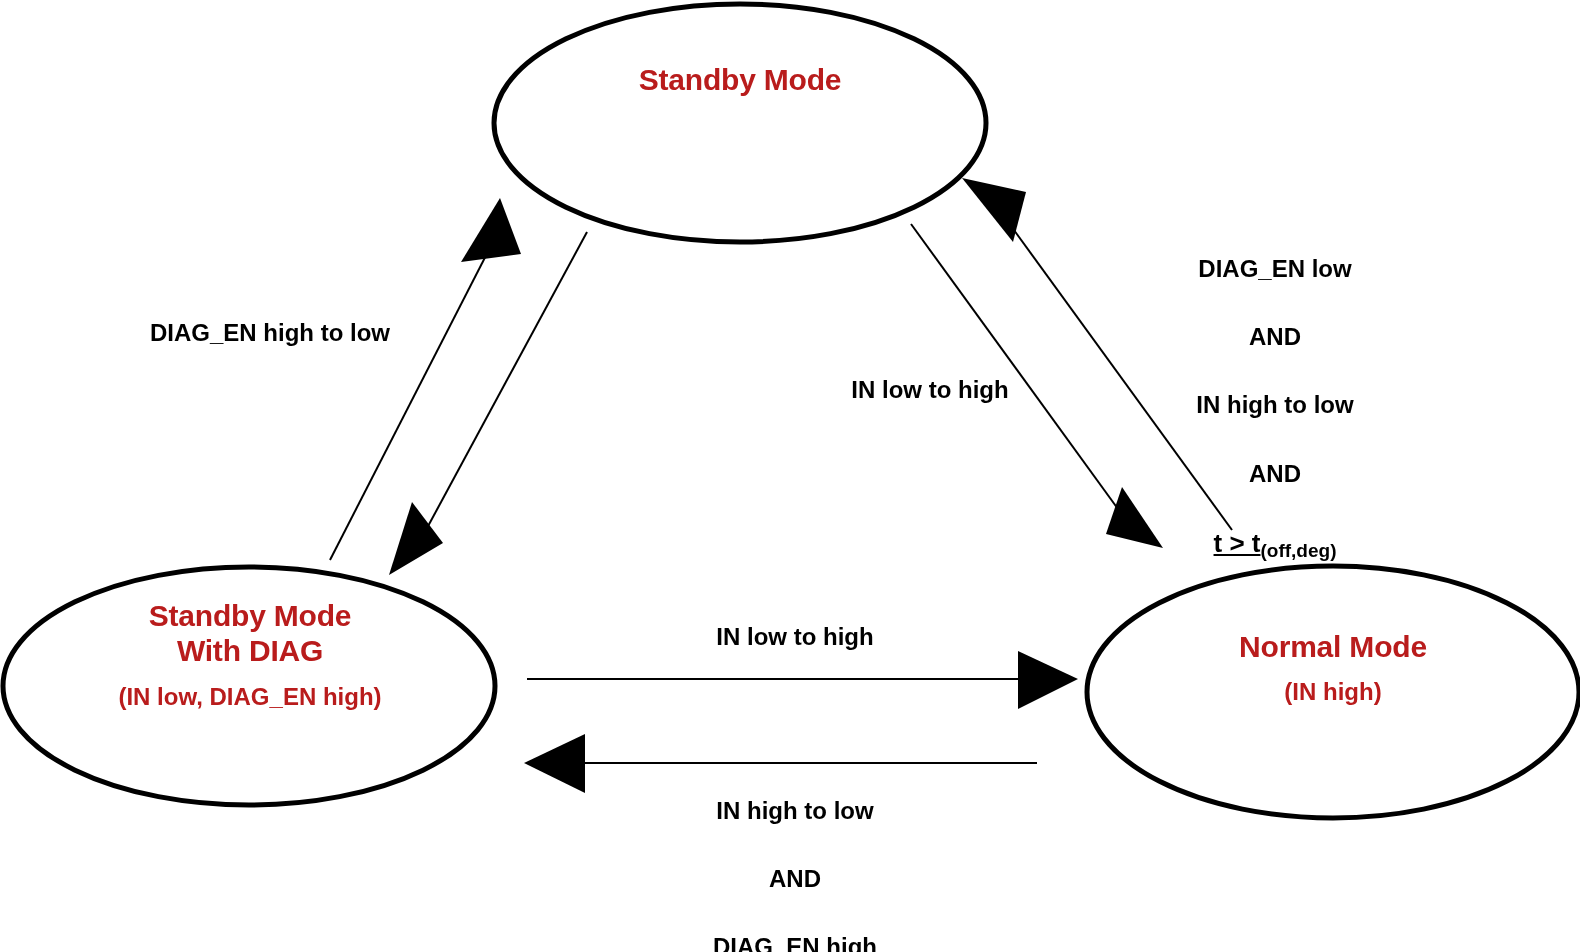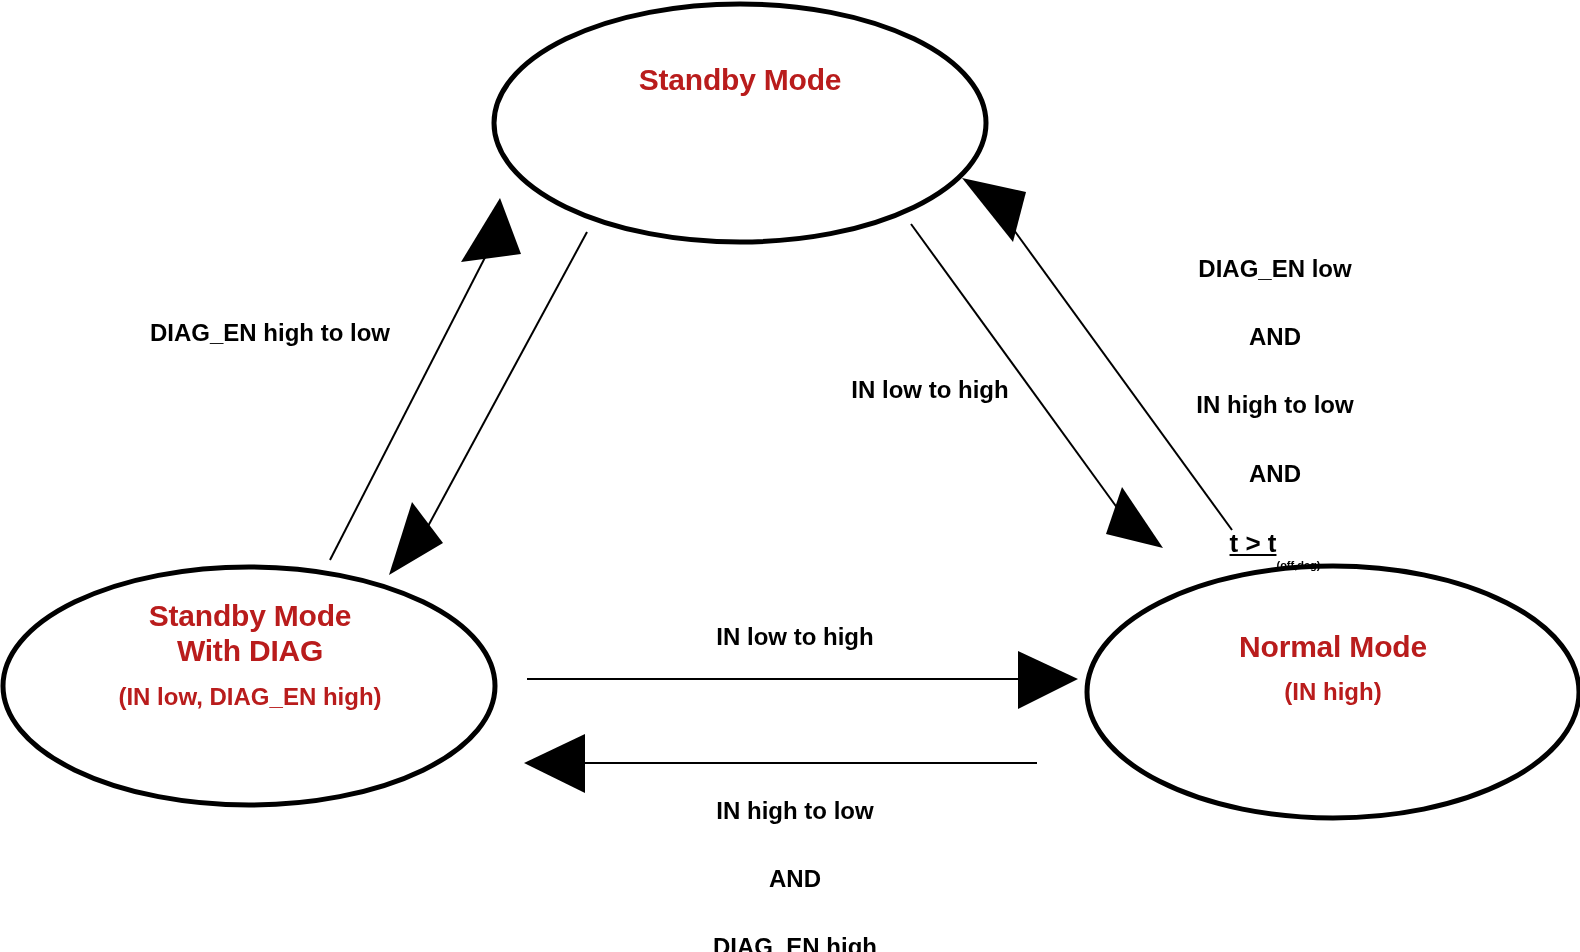--- a/index.html
+++ b/index.html
@@ -60,25 +60,25 @@
     position: absolute;
     text-align: center;
     color: #000000;
     font-family: "Liberation Sans", sans-serif;
     font-weight: bold;
     font-size: 24px;
     line-height: 1.42;
     white-space: pre-line;
   }
   .edge-label sub {
-    font-size: 11px;
+    font-size: 19px;
     font-weight: bold;
     vertical-align: baseline;
     position: relative;
-    top: 17px;
+    top: 5px;
     margin-top: 8px;
   }
   .edge-label .tvar {
     font-size: 26px;
     text-decoration: underline;
   }
 </style>
 </head>
 <body>
 

